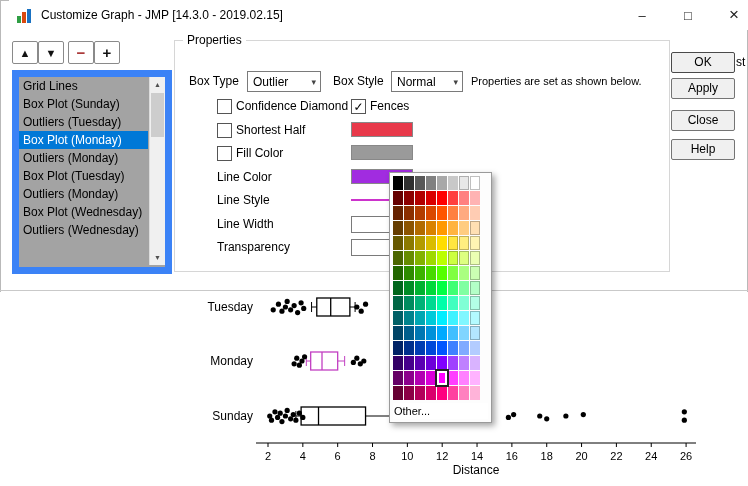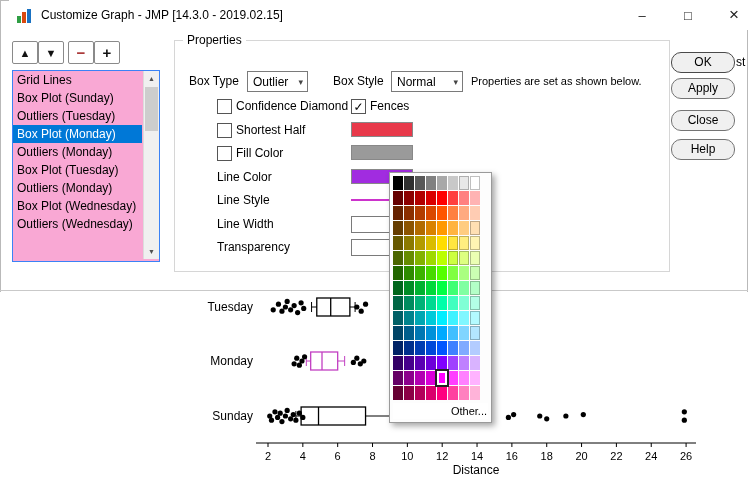--- a/index.html
+++ b/index.html
@@ -13,52 +13,52 @@
   .win-btns{position:absolute;right:0;top:0;height:30px;display:flex;}
   .win-btn{width:46px;height:30px;display:flex;align-items:center;justify-content:center;font-size:13px;color:#222;}
   .win-btn.close{font-size:17px;}
   
   .mover{position:absolute;top:41px;width:24px;height:21px;background:#fff;border:1px solid #8a8a8a;border-radius:2px;
          display:flex;align-items:center;justify-content:center;font-size:11px;color:#111;}
   #mv-up{left:12px;} #mv-down{left:38px;}
   #mv-minus{left:68px;color:#a83232;font-size:15px;font-weight:bold;}
   #mv-plus{left:94px;font-size:15px;font-weight:bold;}
   
-  .listbox{position:absolute;left:12px;top:70px;width:146px;height:190px;border:1px solid #3b82f6;background:#f9a8d4;overflow:hidden;}
+  .listbox{position:absolute;left:12px;top:70px;width:146px;height:190px;border:7px solid #3b82f6;background:#a3a3a3;overflow:hidden;}
   .li-item{height:18px;line-height:18px;padding-left:4px;white-space:nowrap;overflow:hidden;width:125px;}
   .li-item.sel{background:#0078d7;color:#fff;}
   .list-scroll{position:absolute;right:0;top:0;width:15px;height:188px;background:#f0f0f0;border-left:1px solid #dcdcdc;}
   .scroll-btn{height:15px;display:flex;align-items:center;justify-content:center;font-size:7px;color:#505050;}
   .scroll-btn.down{position:absolute;bottom:0;left:0;width:15px;}
   .scroll-thumb{position:absolute;top:16px;left:1px;width:13px;height:44px;background:#cdcdcd;}
   
   .groupbox{position:absolute;left:174px;top:40px;width:494px;height:230px;border:1px solid #d6d6d6;background:#fff;}
   .legend{position:absolute;top:-8px;left:8px;background:#fff;padding:0 4px;}
   .gb-label{position:absolute;line-height:21px;white-space:nowrap;}
   .combo{position:absolute;height:21px;background:#fff;border:1px solid #7a7a7a;display:flex;align-items:center;padding-left:5px;box-sizing:border-box;}
   .combo .arrow{margin-left:auto;margin-right:4px;font-size:9px;color:#444;}
-  #box-type-combo{left:72px;top:30px;width:61px;}
+  #box-type-combo{left:72px;top:30px;width:74px;}
   #box-style-combo{left:216px;top:30px;width:72px;}
   .checkbox{position:absolute;width:13px;height:13px;border:1px solid #555;background:#fff;
             display:flex;align-items:center;justify-content:center;font-size:12px;line-height:12px;box-sizing:content-box;}
   .plabel{position:absolute;line-height:15px;white-space:nowrap;}
   .swatch{position:absolute;width:62px;height:15px;border:1px solid #888;box-sizing:border-box;}
   .linesample{position:absolute;width:62px;height:0;border-top:2px solid #cc33cc;}
   .pfield{position:absolute;width:62px;height:17px;background:#fff;border:1px solid #7a7a7a;box-sizing:border-box;}
   
   .action-btn{position:absolute;left:671px;width:64px;height:21px;background:#f0f0f0;border:1px solid #747474;
-              border-radius:10px;text-align:center;line-height:19px;box-sizing:border-box;}
+              border-radius:2px;text-align:center;line-height:19px;box-sizing:border-box;}
   #btn-ok{top:52px;border-color:#4a4a4a;}
   #btn-apply{top:78px;} #btn-close{top:110px;} #btn-help{top:139px;}
   .dialog-bottom{position:absolute;left:0;top:290px;width:748px;height:1px;background:#c9c9c9;}
   
   .graph{position:absolute;left:0;top:292px;width:748px;height:194px;background:#fff;}
   
   .popup{position:absolute;left:389px;top:172px;width:95px;background:#fdfdfd;border:1px solid #9a9a9a;
-         box-shadow:3px 3px 6px rgba(0,0,0,.35);z-index:10;padding:3px;box-sizing:content-box;text-align:right;}
+         box-shadow:3px 3px 6px rgba(0,0,0,.35);z-index:10;padding:3px;box-sizing:content-box;}
   .pal-grid{display:grid;grid-template-columns:repeat(8,10px);grid-auto-rows:14px;gap:1px;}
   .pal-cell{width:10px;height:14px;}
   .pal-cell.light{box-shadow:inset 0 0 0 1px rgba(0,0,0,.25);}
   .pal-cell.selected{outline:2px solid #222;box-shadow:inset 0 0 0 2px #fff;position:relative;z-index:2;}
   .pal-other{margin-top:3px;padding:2px 1px;font-size:11px;background:#fff;}
   .fragment{position:absolute;left:736px;top:55px;white-space:nowrap;}
 </style>
 </head>
 <body>
 

